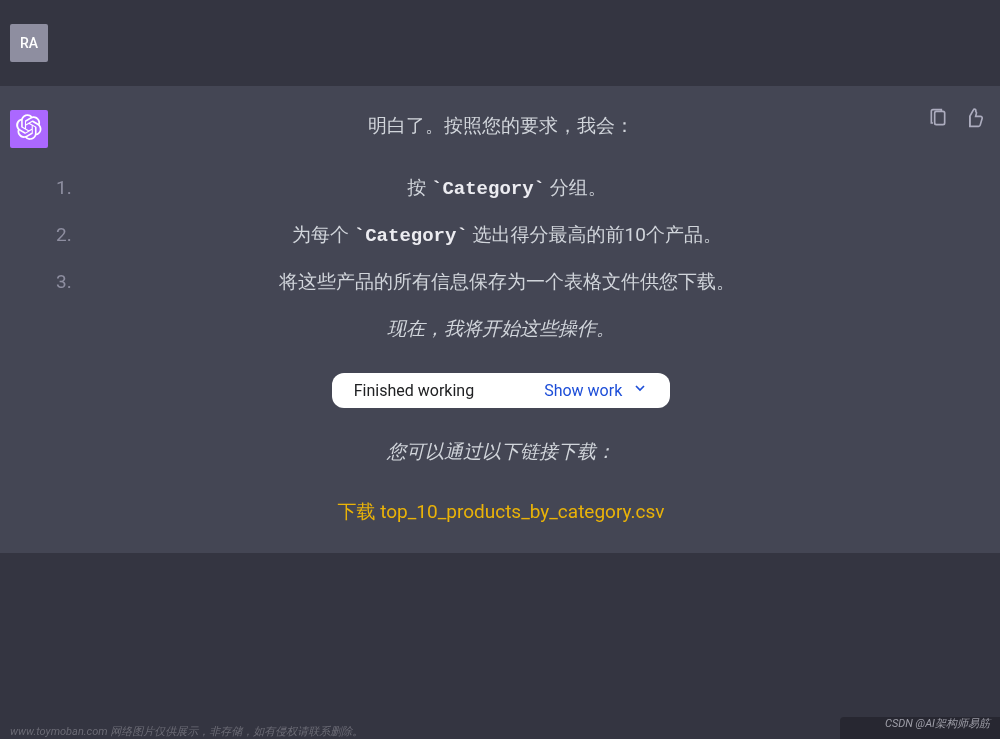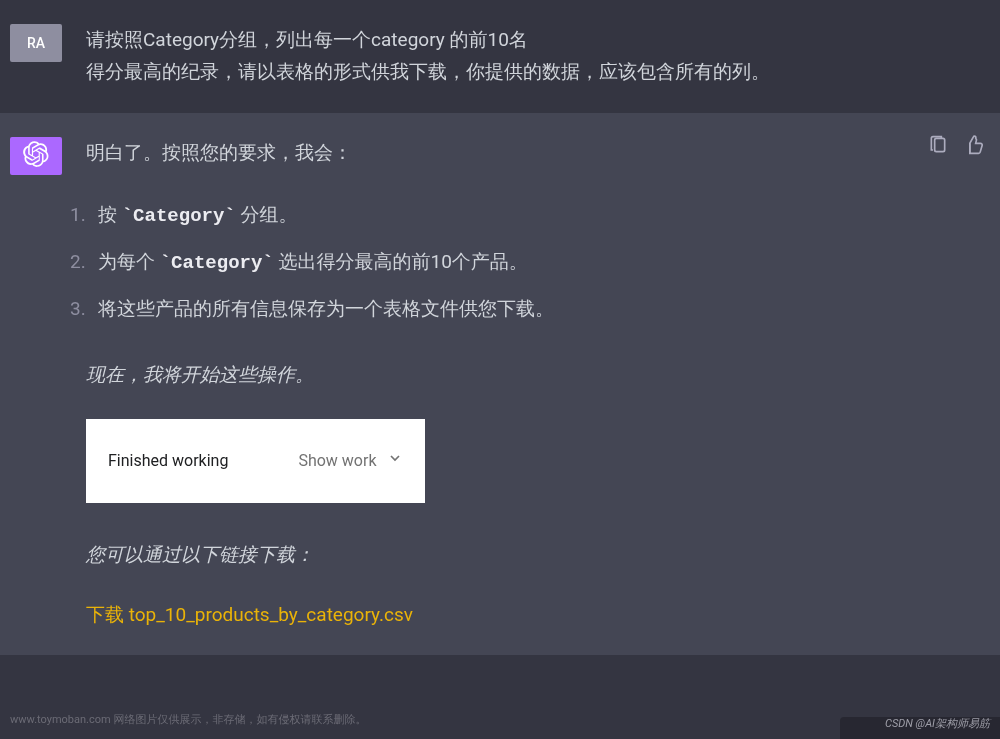--- a/index.html
+++ b/index.html
@@ -20,23 +20,24 @@
       display: flex;
       padding: 24px 10px 24px 10px;
       gap: 24px;
     }
     .user-row {
       background: #343541;
     }
     .assistant-row {
       background: #444654;
       position: relative;
+      text-align: center;
     }
     .avatar {
-      width: 52px;
+      width: 38px;
       height: 38px;
       flex-shrink: 0;
       display: flex;
       align-items: center;
       justify-content: center;
       border-radius: 2px;
     }
     .user-avatar {
       background: #8e8ea0;
       color: #ffffff;
@@ -74,21 +75,21 @@
       color: #acacbe;
       cursor: pointer;
     }
     .action-btn svg {
       width: 20px;
       height: 20px;
     }
     ol {
       list-style: none;
       counter-reset: item;
-      margin: 28px 0 32px -16px;
+      margin: 28px 0 12px -16px;
     }
     ol li {
       counter-increment: item;
       position: relative;
       padding-left: 28px;
       margin-bottom: 10px;
       line-height: 1.9;
     }
     ol li::before {
       content: counter(item) ".";
@@ -103,47 +104,48 @@
     }
     .p-block {
       margin-bottom: 28px;
       font-style: italic;
     }
     .work-panel {
       display: inline-flex;
       align-items: center;
       background: #ffffff;
       color: #202123;
-      border-radius: 0;
-      padding: 28px 22px;
+      border-radius: 12px;
+      padding: 4px 22px;
       gap: 70px;
-      margin-bottom: 36px;
+      margin-bottom: 28px;
       font-size: 16px;
     }
     .show-work {
       display: flex;
       align-items: center;
       gap: 10px;
-      color: #737373;
+      color: #1d4ed8;
       cursor: pointer;
     }
     .chevron svg {
       width: 16px;
       height: 16px;
     }
     .link {
       color: #eab308;
       cursor: pointer;
     }
     .footer-note {
       position: absolute;
-      bottom: 12px;
+      bottom: 0;
       left: 10px;
       font-size: 11px;
       color: #6b6b75;
+      font-style: italic;
     }
     .watermark {
       position: absolute;
       bottom: 8px;
       right: 10px;
       font-size: 11px;
       color: #9e9ea8;
       font-style: italic;
     }
     .bottom-bar {
@@ -155,24 +157,20 @@
       background: rgba(20,20,25,0.4);
       border-top-left-radius: 4px;
     }
   </style>
 </head>
 <body>
 
 <div class="message-row user-row">
   <div class="avatar user-avatar">
     <span>RA</span>
-  </div>
-  <div class="message-content">
-    <div>请按照Category分组，列出每一个category 的前10名</div>
-    <div>得分最高的纪录，请以表格的形式供我下载，你提供的数据，应该包含所有的列。</div>
   </div>
 </div>
 
 <div class="message-row assistant-row">
   <div class="avatar assistant-avatar">
     <span>
       <svg viewBox="0 0 41 41" fill="none">
           <path d="M37.5 16.8c.9-2.7.6-5.7-.9-8.1-2.2-3.9-6.7-5.9-11-4.9C23.7 1.6 20.9.4 18 .5c-4.5 0-8.4 2.9-9.8 7.1-2.8.6-5.2 2.3-6.6 4.8-2.3 3.9-1.7 8.8 1.3 12.1-.9 2.7-.6 5.7.9 8.1 2.2 3.9 6.7 5.9 11 4.9 1.9 2.2 4.7 3.4 7.6 3.3 4.5 0 8.4-2.9 9.8-7.1 2.8-.6 5.2-2.3 6.6-4.8 2.2-3.8 1.7-8.7-1.3-12.1zM22.4 38.2c-1.8 0-3.5-.6-4.9-1.7l.2-.1 8.1-4.7c.4-.2.7-.7.7-1.2V19l3.4 2v9.5c0 4.2-3.3 7.7-7.5 7.7zM6.2 31.3c-.9-1.5-1.2-3.4-.9-5.1l.2.1 8.1 4.7c.4.2.9.2 1.4 0l9.9-5.7v4L16.8 34c-3.6 2.1-8.2.9-10.3-2.7h-.3zM4.1 13.8c.9-1.5 2.3-2.7 4-3.4v9.7c0 .5.3.9.7 1.2l9.9 5.7-3.4 2-8.1-4.7c-3.6-2.1-4.9-6.8-2.8-10.4l-.3-.1zm27.9 6.5L22.1 14.6l3.4-2 8.1 4.7c3.6 2.1 4.9 6.8 2.8 10.4-.9 1.5-2.3 2.7-4 3.4v-9.7c0-.4-.3-.9-.7-1.1h.3zm3.4-5.1l-.2-.1-8.1-4.7c-.4-.2-.9-.2-1.4 0l-9.9 5.7v-4l8.1-4.7c3.6-2.1 8.3-.9 10.4 2.8.8 1.5 1.1 3.3.8 5h.3zm-21.4 7l-3.4-2v-9.4c0-4.2 3.4-7.6 7.6-7.6 1.8 0 3.5.6 4.9 1.8l-.2.1-8.1 4.7c-.4.2-.7.7-.7 1.2l-.1 11.2zm1.9-4l4.4-2.5 4.4 2.5v5.1l-4.4 2.5-4.4-2.5v-5.1z" fill="#fff"></path>
         </svg>
     </span>

